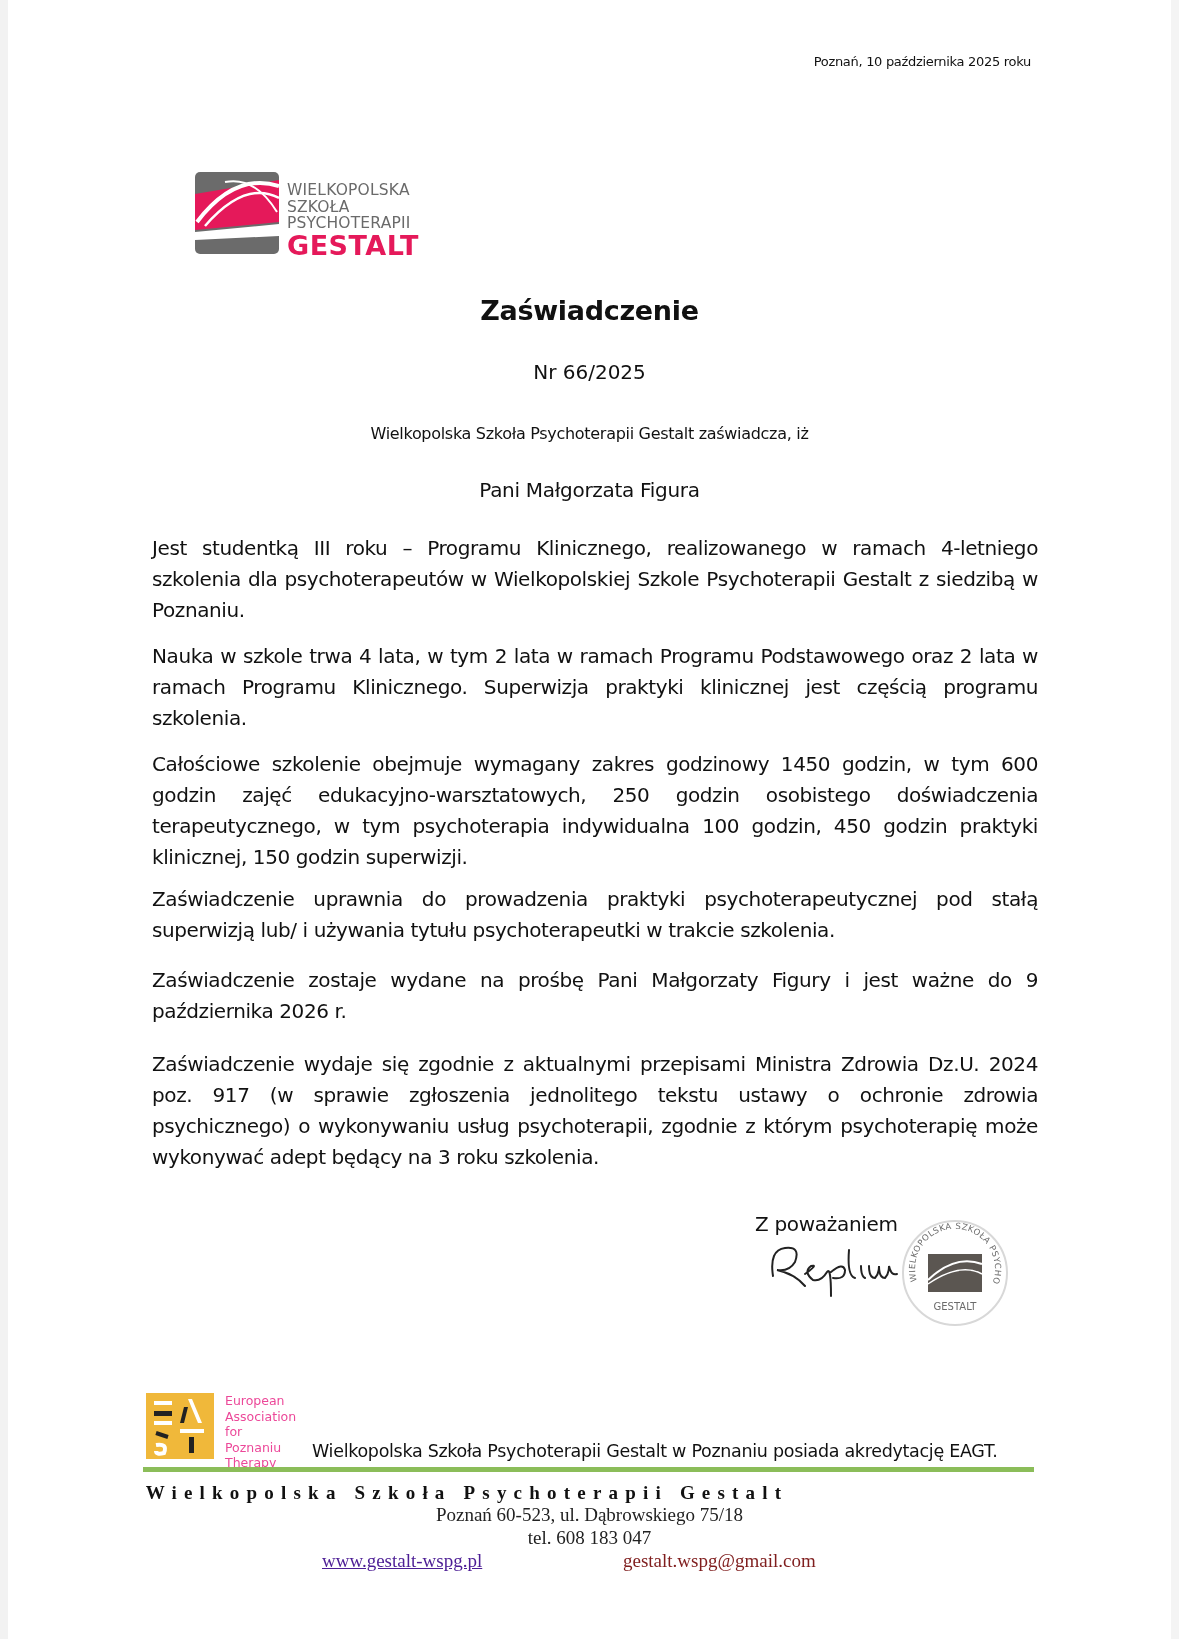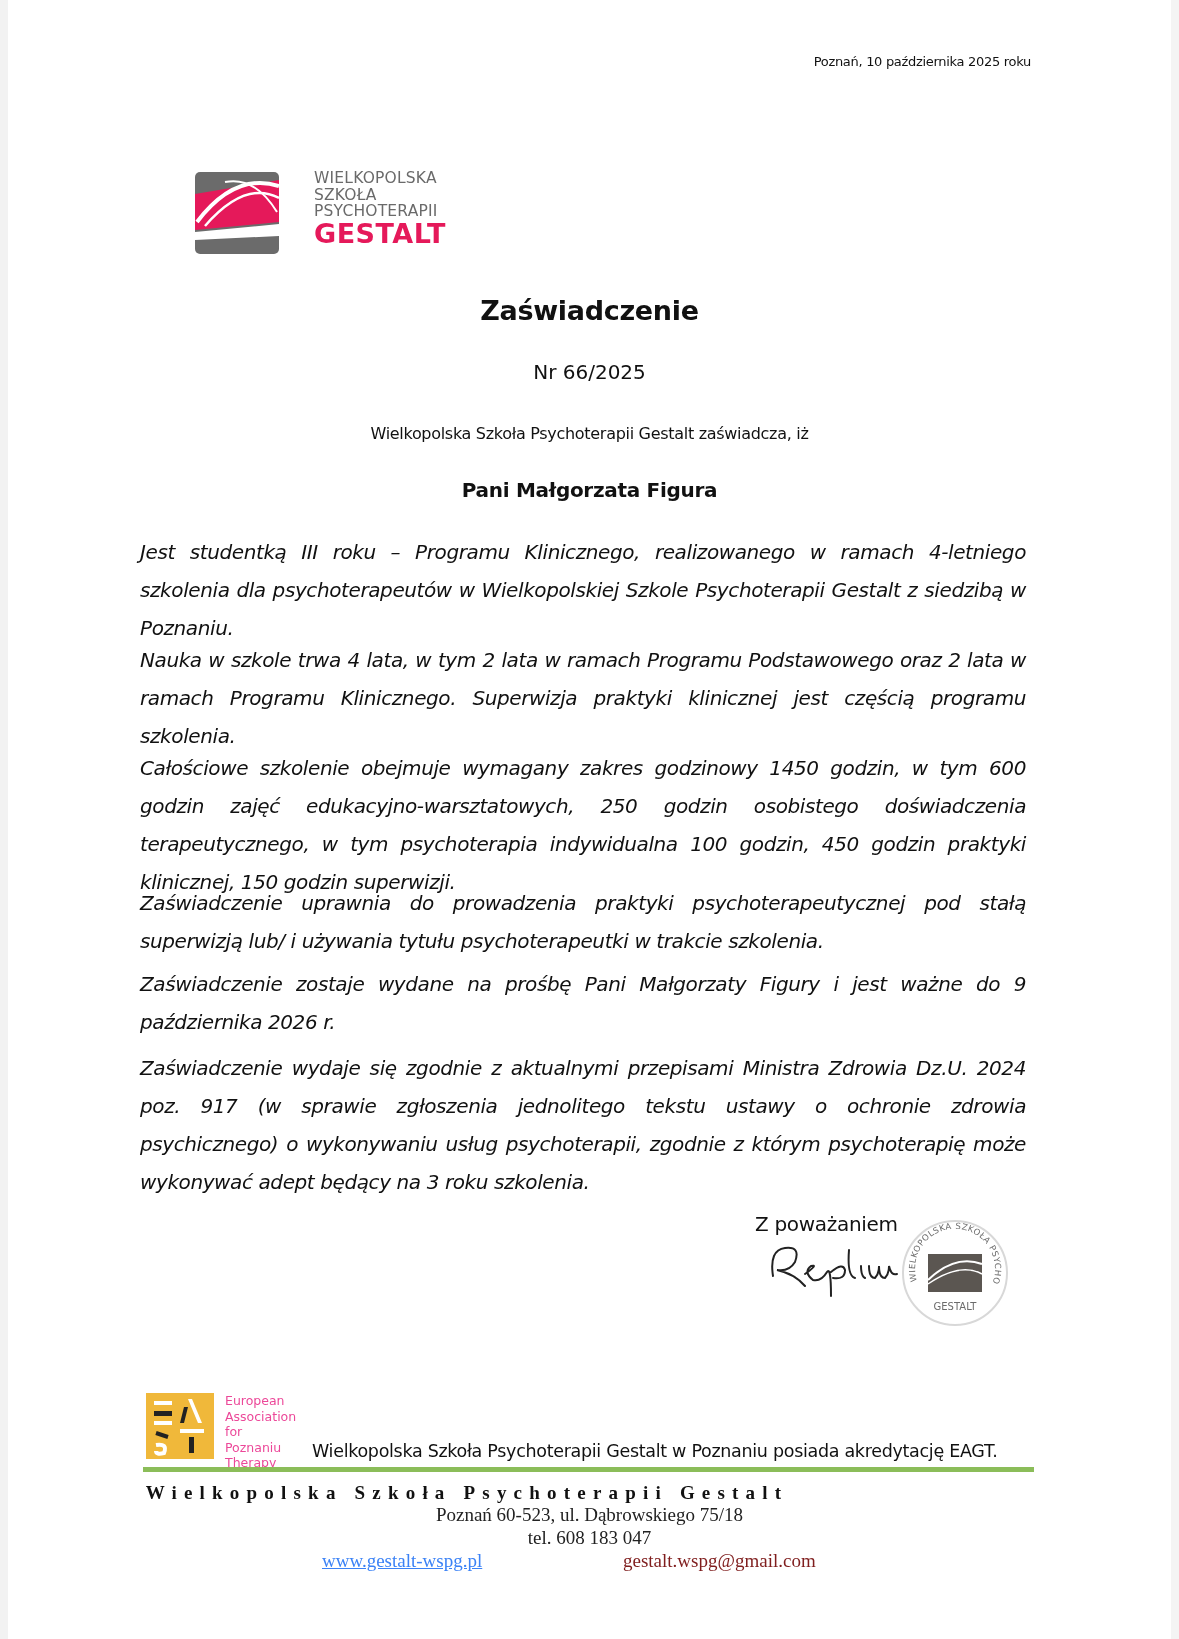--- a/index.html
+++ b/index.html
@@ -5,29 +5,29 @@
   html, body { margin: 0; padding: 0; background: #ffffff; }
   body { width: 1179px; height: 1639px; position: relative; overflow: hidden;
          font-family: "DejaVu Sans", sans-serif; color: #111; }
   .edge-left { position: absolute; left: 0; top: 0; width: 8px; height: 1639px; background: #f2f2f2; }
   .edge-right { position: absolute; right: 0; top: 0; width: 8px; height: 1639px; background: #f4f4f4; }
 
   .date { position: absolute; right: 148px; top: 54px; font-size: 13px; letter-spacing: -0.3px; }
 
   .logo { position: absolute; left: 195px; top: 170px; width: 240px; height: 88px; }
   .logo-mark { position: absolute; left: 0; top: 2px; width: 84px; height: 82px; border-radius: 5px; overflow: hidden; }
-  .logo-text { position: absolute; left: 92px; top: 0; line-height: 16.5px; font-size: 15.5px; color: #6a6a6a; letter-spacing: 0.2px; margin-left: 27px; }
+  .logo-text { position: absolute; left: 92px; top: 12px; line-height: 16.5px; font-size: 15.5px; color: #6a6a6a; letter-spacing: 0.2px; }
   .logo-text .gestalt { color: #e5195a; font-size: 27px; line-height: 28px; font-weight: bold; letter-spacing: 0.5px; }
 
   .title { position: absolute; left: 0; width: 1179px; top: 295px; text-align: center; font-size: 27px; font-weight: bold; letter-spacing: -0.3px; }
   .number { position: absolute; left: 0; width: 1179px; top: 360px; text-align: center; font-size: 20px; }
   .intro { position: absolute; left: 0; width: 1179px; top: 424px; text-align: center; font-size: 16px; letter-spacing: -0.3px; }
-  .name { position: absolute; left: 0; width: 1179px; top: 478px; text-align: center; font-size: 20px; font-weight: bold; letter-spacing: -0.3px; }
+  .name { position: absolute; left: 0; width: 1179px; top: 478px; text-align: center; font-size: 20px; font-weight: normal; letter-spacing: -0.3px; }
 
-  .body-text { position: absolute; left: 140px; width: 886px; font-size: 20px; line-height: 38px; text-align: justify; letter-spacing: -0.4px; font-style: italic; }
+  .body-text { position: absolute; left: 152px; width: 886px; font-size: 20px; line-height: 31px; text-align: justify; letter-spacing: -0.4px; }
   .p1 { top: 533px; }
   .p2 { top: 641px; }
   .p3 { top: 749px; }
   .p4 { top: 884px; }
   .p5 { top: 965px; }
   .p6 { top: 1049px; }
 
   .regards { position: absolute; left: 755px; top: 1212px; font-size: 20px; letter-spacing: -0.3px; }
   .signature { position: absolute; left: 765px; top: 1236px; width: 160px; height: 70px; }
   .stamp { position: absolute; left: 900px; top: 1218px; width: 110px; height: 110px; }
@@ -36,21 +36,21 @@
   .eagt-box { position: absolute; left: 0; top: 2px; width: 68px; height: 66px; background: #f0b83a; }
   .eagt-text { position: absolute; left: 79px; top: 2px; font-size: 12.5px; line-height: 15.5px; color: #ec4899; }
   .accredit { position: absolute; left: 312px; top: 1441px; font-size: 17.5px; letter-spacing: -0.3px; }
   .divider { position: absolute; left: 143px; top: 1467px; width: 891px; height: 5px; background: #8bbd59; }
 
   .footer-name { position: absolute; left: 0; width: 934px; top: 1482px; text-align: center;
                  font-family: "Liberation Serif", serif; font-weight: bold; font-size: 19px; letter-spacing: 7.2px; }
   .footer-line { position: absolute; left: 0; width: 1179px; text-align: center; font-family: "Liberation Serif", serif; font-size: 19px; color: #222; }
   .addr { top: 1504px; }
   .tel { top: 1527px; }
-  .web { position: absolute; left: 322px; top: 1550px; font-family: "Liberation Serif", serif; font-size: 19px; text-decoration: underline; color: #3b82f6; }
+  .web { position: absolute; left: 322px; top: 1550px; font-family: "Liberation Serif", serif; font-size: 19px; text-decoration: underline; color: #4c1d95; }
   .mail { position: absolute; left: 623px; top: 1550px; font-family: "Liberation Serif", serif; font-size: 19px; color: #7f1d1d; }
 </style>
 </head>
 <body>
 
 <div class="edge-left"></div>
 <div class="edge-right"></div>
 
 <div class="date">Poznań, 10 października 2025 roku</div>
 

